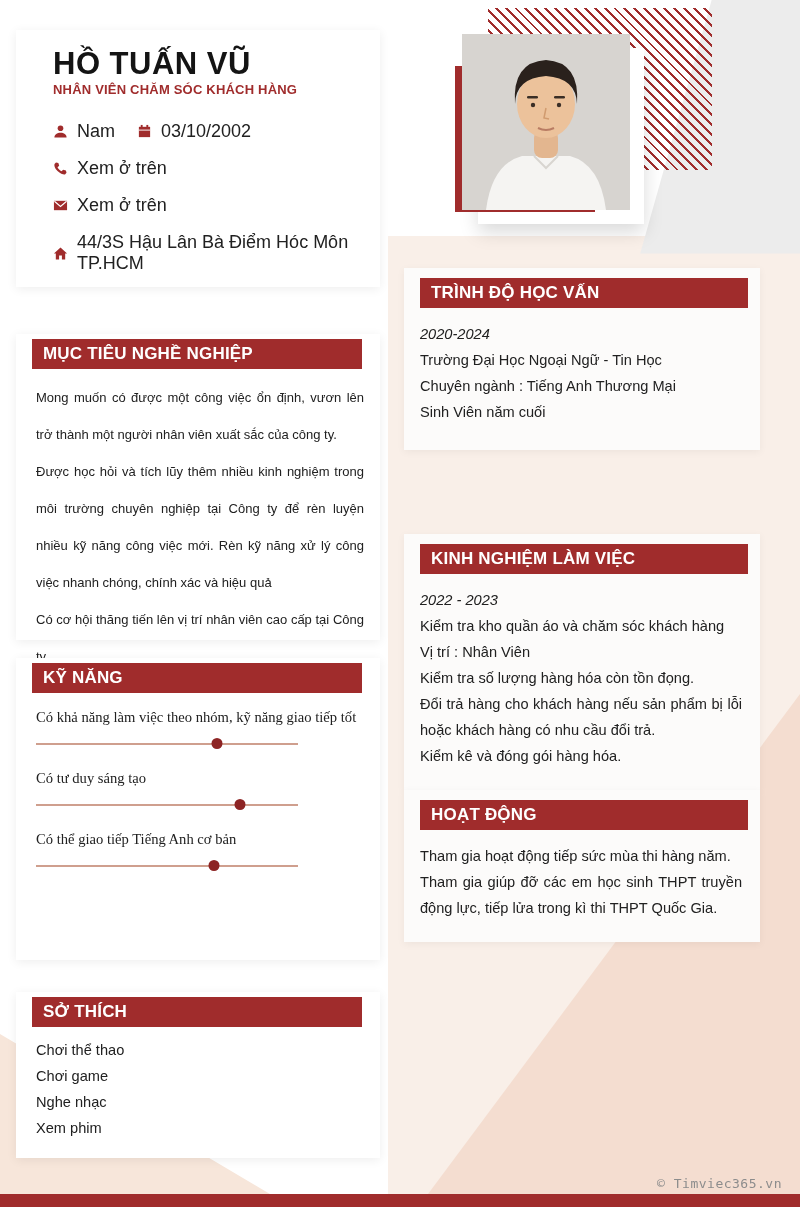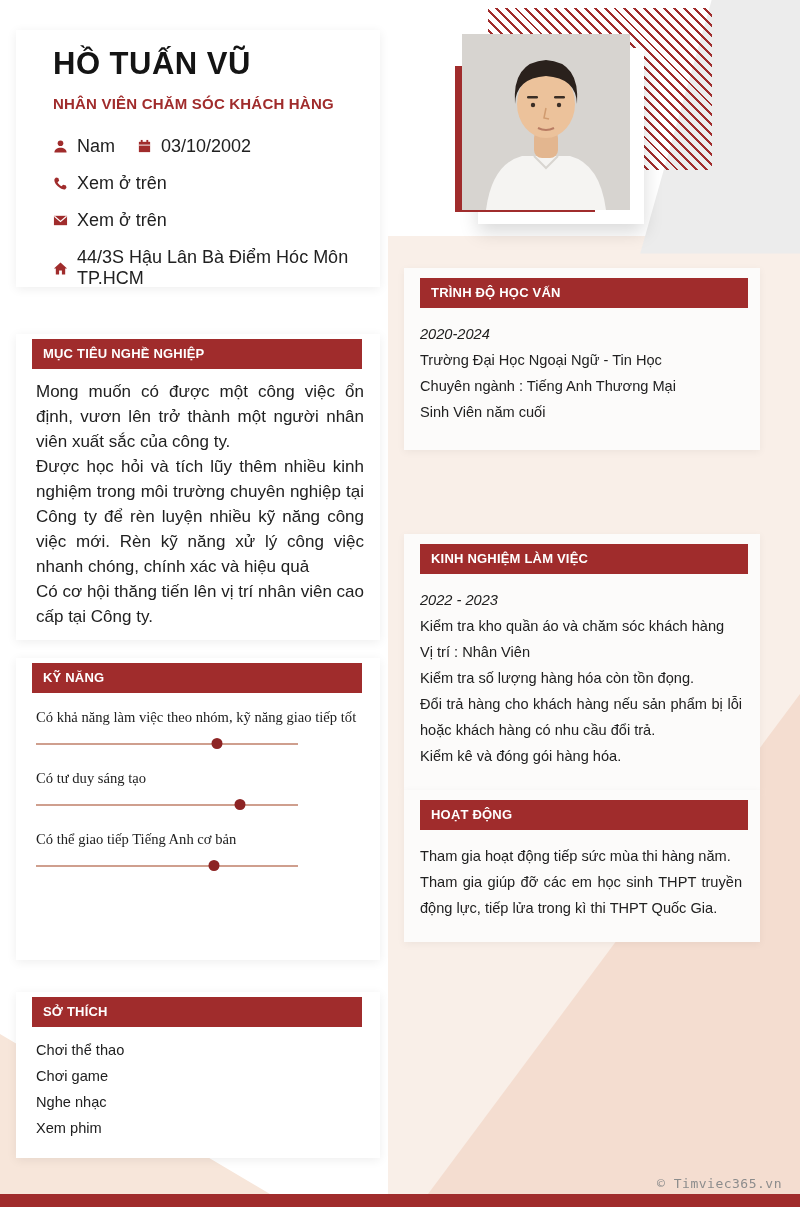--- a/index.html
+++ b/index.html
@@ -27,34 +27,34 @@
   .frame-h { left:455px; top:196px; width:140px; height:16px;  background:var(--accent,#a02c2c); }
   .photo   { left:462px; top:34px;  width:168px; height:176px; }
   .photo svg { display:block; }
 
   
   .card   { position:absolute; background:#ffffff; box-shadow:0 2px 10px rgba(0,0,0,.07); }
   .card-r { background:#fcfbfa; box-shadow:0 2px 8px rgba(0,0,0,.05); }
 
   .card-profile { left:16px; top:30px; width:364px; height:257px; padding:16px 16px 0 37px; }
   .name { font-size:31px; font-weight:bold; color:#141414; letter-spacing:.5px; }
-  .role { margin-top:13px; font-size:15px; font-weight:bold; color:var(--accent,#a02c2c); letter-spacing:.2px; }
+  .role { font-size:13px; font-weight:bold; color:var(--accent,#a02c2c); letter-spacing:.2px; }
   .info { margin-top:24px; }
   .info-row { display:flex; align-items:center; margin-bottom:16px; font-size:18px; }
   .ic { width:15px; height:15px; margin-right:9px; flex:0 0 15px; }
   .ic svg { display:block; width:15px; height:15px; fill:var(--accent,#a02c2c); }
   .pair2 { margin-left:22px; display:flex; align-items:center; }
 
-  .sec-bar { height:30px; background:var(--accent,#a02c2c); color:#fff; font-size:13px; font-weight:bold;
+  .sec-bar { height:30px; background:var(--accent,#a02c2c); color:#fff; font-size:17px; font-weight:bold;
              line-height:30px; padding-left:11px; letter-spacing:.2px; white-space:nowrap; overflow:hidden; }
   .bar-l { margin:5px 18px 0 16px; }
   .bar-r { margin:10px 12px 0 16px; }
 
   .card-objective { left:16px; top:334px; width:364px; height:306px; }
-  .body-l { padding:10px 16px 0 20px; font-size:17px; line-height:25px; text-align:justify; }
+  .body-l { padding:10px 16px 0 20px; font-size:13px; line-height:37px; text-align:justify; }
   .body-l p { margin:0; }
 
   .card-skills { left:16px; top:658px; width:364px; height:302px; }
   .skills-box { padding:12px 16px 0 20px;font-family:Liberation Serif, serif; }
   .skill-label { font-size:14.6px; line-height:24px; margin-bottom:9px; }
   .skill-track { position:relative; width:262px; height:11px; margin-bottom:17px; }
   .skill-line  { position:absolute; left:0; right:0; top:4.5px; height:2px; background:var(--track,#cf9f8e); }
   .skill-dot   { position:absolute; top:0; width:11px; height:11px; border-radius:50%;
                  background:var(--accent_dark,#8d2424); transform:translateX(-50%); }
 

